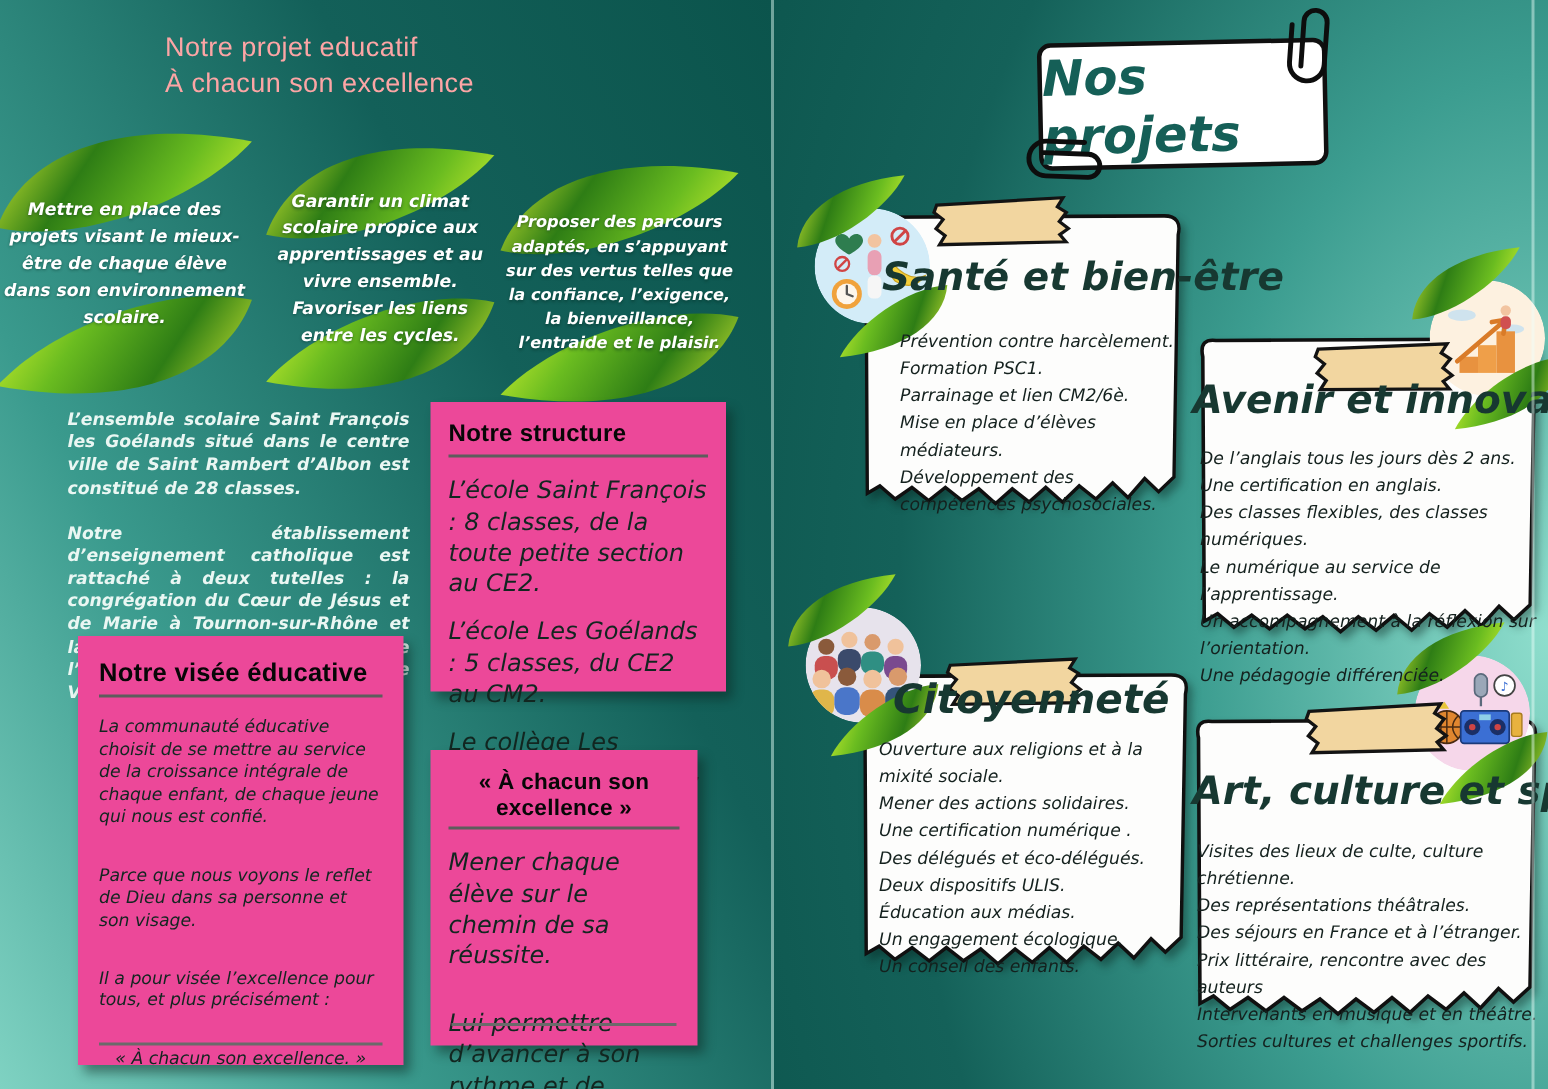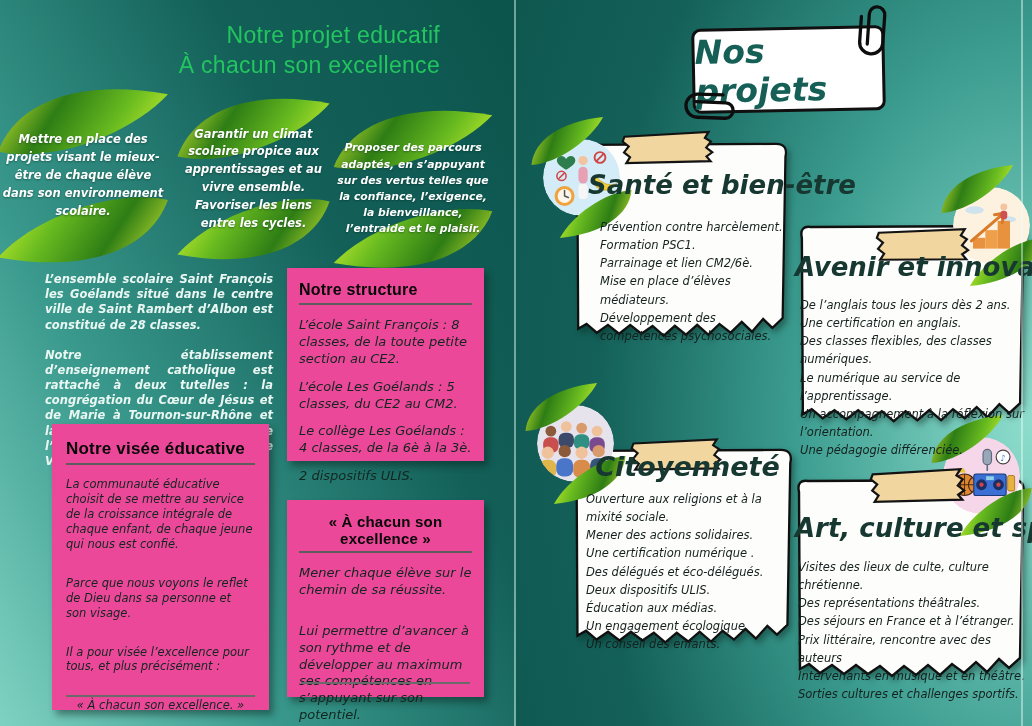--- a/index.html
+++ b/index.html
@@ -9,22 +9,22 @@
   .bg.left{left:0;width:516px;
     background:linear-gradient(62deg,#7fd2c2 0%,#3a9a8d 30%,#136059 66%,#0b544c 100%);}
   .bg.right{left:516px;width:516px;
     background:radial-gradient(120% 135% at 100% 58%,#8fdecd 0%,#3c9d90 38%,#146159 70%,#0c554d 100%);}
   .divider{position:absolute;left:514px;top:0;width:2px;height:100%;
     background:rgba(214,243,236,.5);z-index:6;}
   .edge-line{position:absolute;left:1021px;top:0;width:2px;height:100%;
     background:rgba(238,255,250,.45);z-index:6;}
 
   
-  #left-title{position:absolute;left:110px;top:20px;width:330px;text-align:right;
-    color:#22c55e;font-family:"Liberation Sans",sans-serif;font-size:23px;
+  #left-title{position:absolute;left:110px;top:20px;width:330px;text-align:left;
+    color:#fca5a5;font-family:"Liberation Sans",sans-serif;font-size:18px;
     line-height:1.32;font-weight:500;letter-spacing:.3px;z-index:2;}
   .leaf-cluster{position:absolute;z-index:1;}
   .leaf{position:absolute;left:0;width:100%;}
   .leaf.top{top:0;height:40%;}
   .leaf.bottom{bottom:0;height:40%;transform:rotate(180deg);}
   .leaf-text{position:absolute;inset:0;display:flex;align-items:center;justify-content:center;
     text-align:center;color:#fff;font-style:italic;font-weight:700;font-size:11.5px;
     line-height:1.55;padding:8px;text-shadow:0 1px 2px rgba(0,40,30,.45);}
   #cluster1{left:-8px;top:84px;width:182px;height:184px;}
   #cluster2{left:172px;top:94px;width:163px;height:170px;}
@@ -36,27 +36,27 @@
     text-align:justify;z-index:2;}
   #intro p{margin:0 0 15px;}
 
   .wbox{position:absolute;background:#ec4899;box-shadow:4px 5px 7px rgba(8,30,25,.45);
     color:#14302a;z-index:2;}
   .wbox h2{margin:0 0 3px;font-family:"Liberation Sans",sans-serif;font-weight:800;
     color:#070707;font-size:16px;letter-spacing:.2px;}
   .wbox .rule{border:none;border-top:2px solid #5d5d5d;margin:4px 0 12px;}
   .wbox .brule{position:absolute;left:14px;right:14px;bottom:13px;border:none;
     border-top:2px solid #6a6a6a;margin:0;}
-  .wbox p{font-style:italic;font-size:13px;line-height:1.3;margin:0 0 11px;color:#122620;}
+  .wbox p{font-style:italic;font-size:16px;line-height:1.3;margin:0 0 11px;color:#122620;}
   #structure-box{left:287px;top:268px;width:197px;height:193px;padding:13px 12px;box-sizing:border-box;}
   #visee-box{left:52px;top:424px;width:217px;height:286px;padding:15px 14px;box-sizing:border-box;}
   #visee-box h2{font-size:17px;}
   #visee-box p{font-size:11.5px;margin-bottom:24px;}
   #visee-box .quote{text-align:center;font-style:italic;font-size:11.5px;margin-top:4px;color:#122620;}
-  #excellence-box{left:287px;top:500px;width:197px;height:197px;padding:13px 12px;box-sizing:border-box;}
+  #excellence-box{left:287px;top:500px;width:178px;height:197px;padding:13px 12px;box-sizing:border-box;}
   #excellence-box h2{font-size:15px;text-align:center;}
   #excellence-box p{margin-bottom:24px;}
 
   
   #nosprojets-box{position:absolute;left:692px;top:27px;width:187px;height:79px;
     background:#fff;border:3px solid #101010;border-radius:9px;transform:rotate(-1.2deg);
     display:flex;align-items:center;justify-content:center;z-index:2;}
   #nosprojets-box span{font-style:italic;font-weight:700;font-size:33px;color:#155f57;}
   .clip{position:absolute;z-index:3;}
   .clip path{stroke:#0d0d0d;fill:none;stroke-width:3.4;stroke-linecap:round;}

